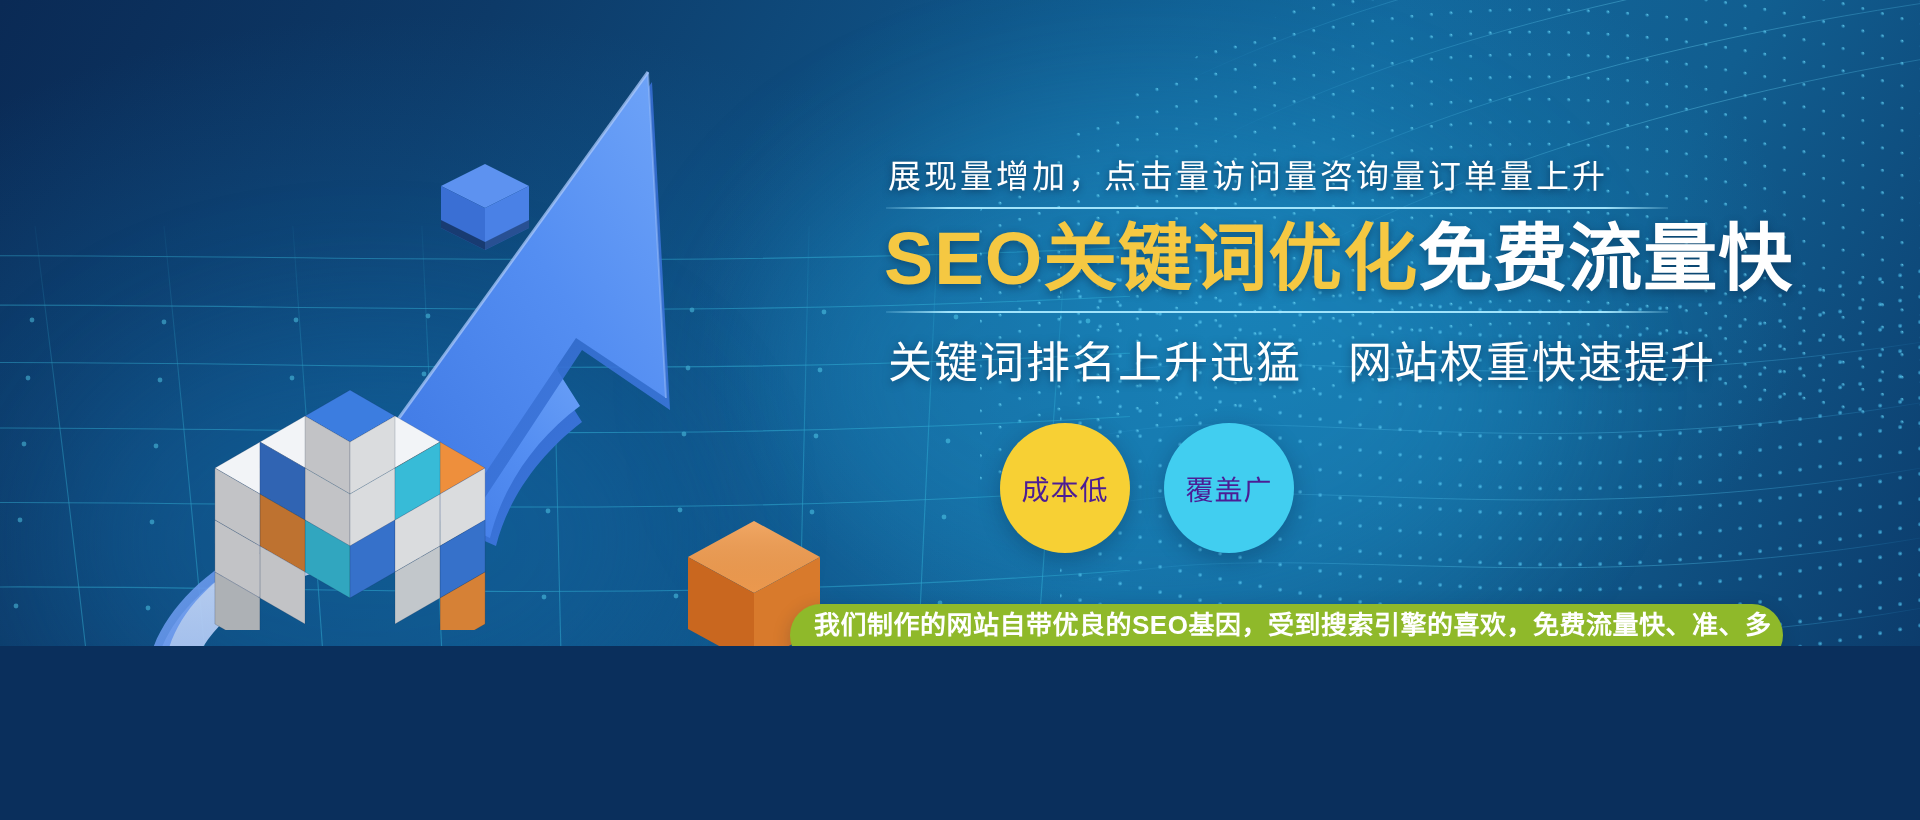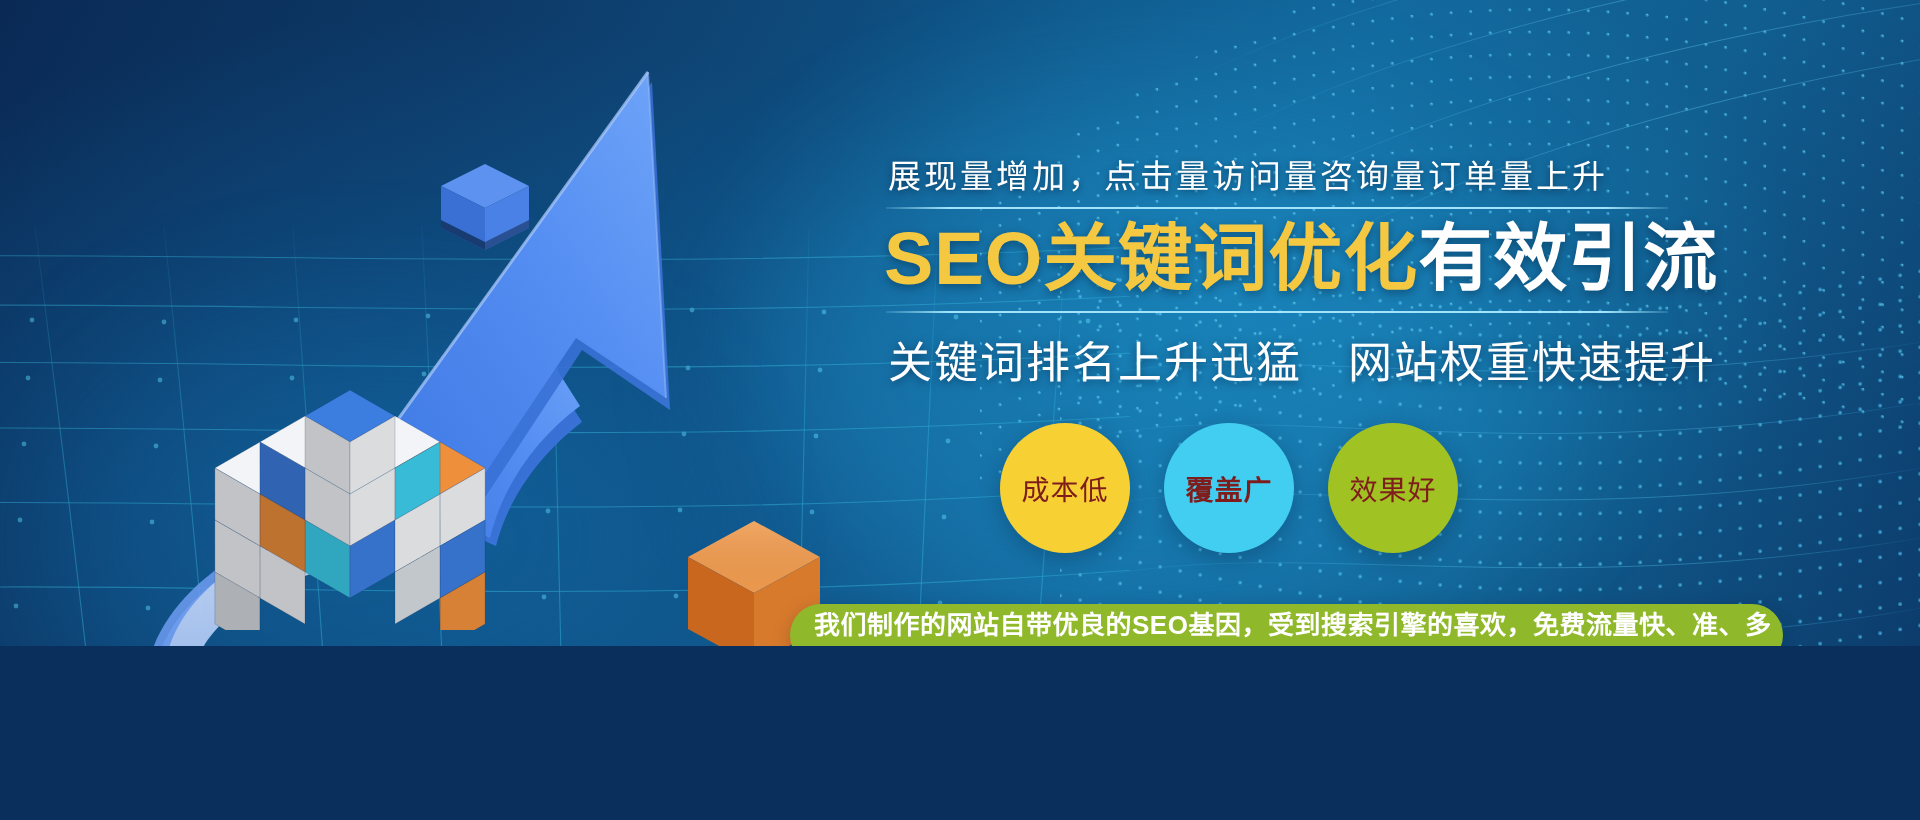--- a/index.html
+++ b/index.html
@@ -102,27 +102,27 @@
   }
 
   
   .circles{
     position:absolute;left:1000px;top:423px;
     display:flex;align-items:center;gap:34px;
   }
   .circle{
     width:130px;height:130px;border-radius:50%;
     display:flex;align-items:center;justify-content:center;
-    color:#7f1d1d;
+    color:#4c1d95;
     font-size:28px;
     letter-spacing:1px;
     box-shadow:0 6px 22px rgba(0,25,55,.28);
   }
   .c-yellow{background:#f7d034;}
-  .c-cyan{background:#41cef0;font-weight:bold;}
+  .c-cyan{background:#41cef0;}
   .c-green{background:#a0c223;}
 
   
   .greenbar{
     position:absolute;left:790px;top:604px;
     width:993px;height:62px;
     background:#8fb92a;
     border-radius:34px;
     display:flex;align-items:flex-start;
     padding-left:24px;
@@ -2558,35 +2558,32 @@
     <polygon points="74,6 140,42 74,78 8,42" fill="#ef9b4f"></polygon>
     <polygon points="8,42 74,78 74,150 8,114" fill="#c9671f"></polygon>
     <polygon points="74,78 140,42 140,114 74,150" fill="#d87a2c"></polygon>
     <polygon points="74,6 140,42 74,78 8,42" fill="url(#fTop)" opacity=".35"></polygon>
   </svg>
 
   <div class="copy">
     <div class="kicker">展现量增加，点击量访问量咨询量订单量上升</div>
     <div class="rule"></div>
     <div class="headline">
-      <span class="gold">SEO关键词优化</span><span class="white">有效引流</span>
+      <span class="gold">SEO关键词优化</span><span class="white">免费流量快</span>
     </div>
     <div class="rule second"></div>
     <div class="subline">关键词排名上升迅猛　网站权重快速提升</div>
   </div>
 
   <div class="circles">
     <div class="circle c-yellow">
       <span>成本低</span>
     </div>
     <div class="circle c-cyan">
       <span>覆盖广</span>
     </div>
-    <div class="circle c-green">
-      <span>效果好</span>
-    </div>
   </div>
 
   <div class="greenbar">
     <span>我们制作的网站自带优良的SEO基因，受到搜索引擎的喜欢，免费流量快、准、多</span>
   </div>
 
 </div>
 
 </body></html>

